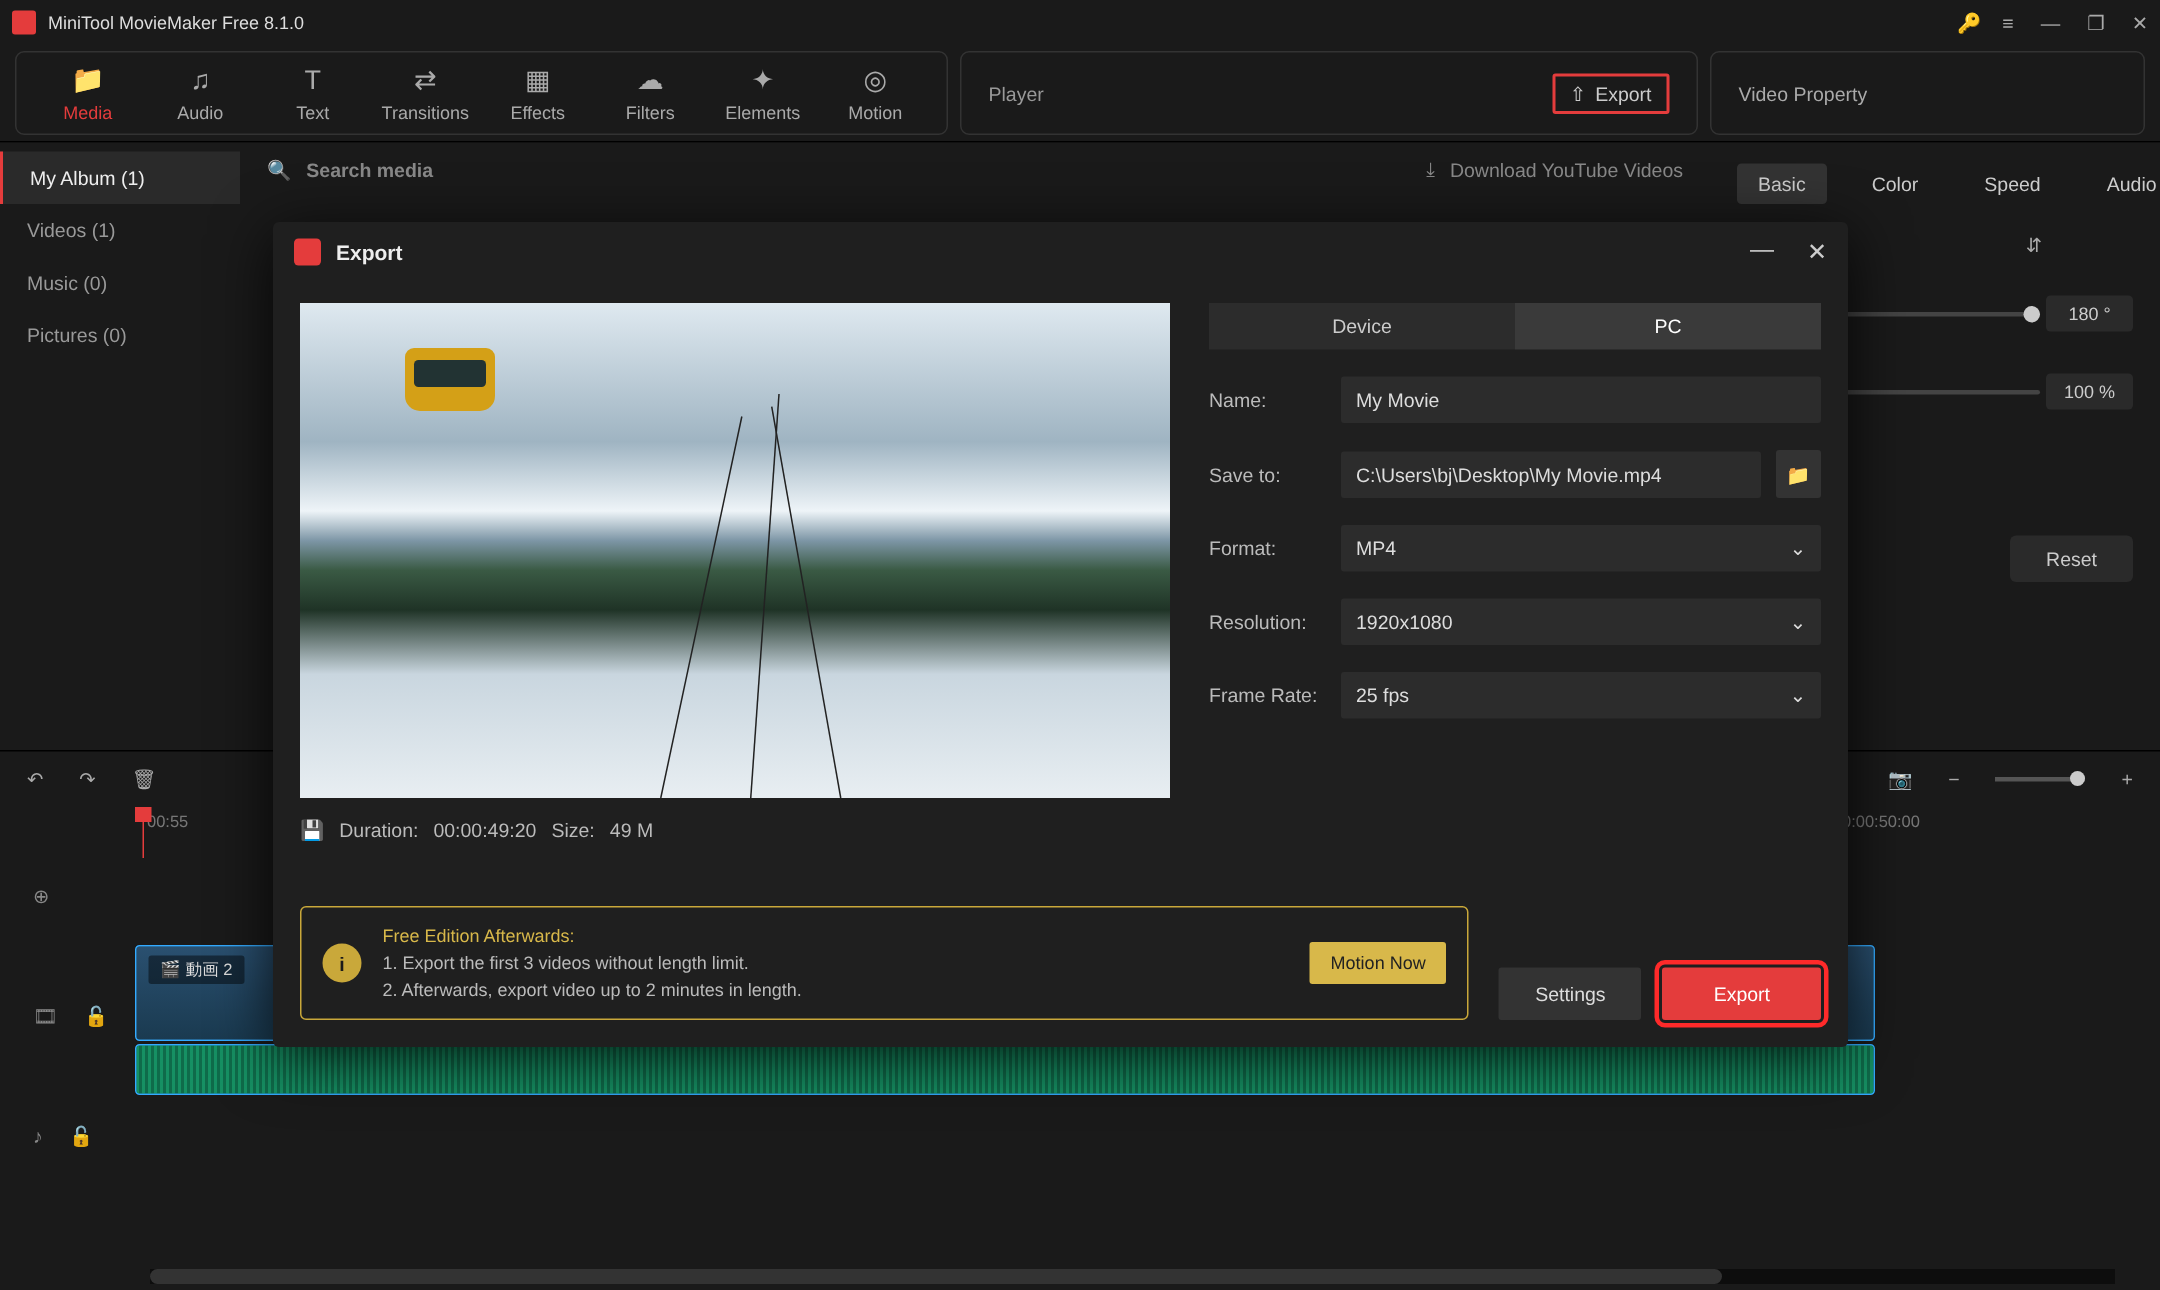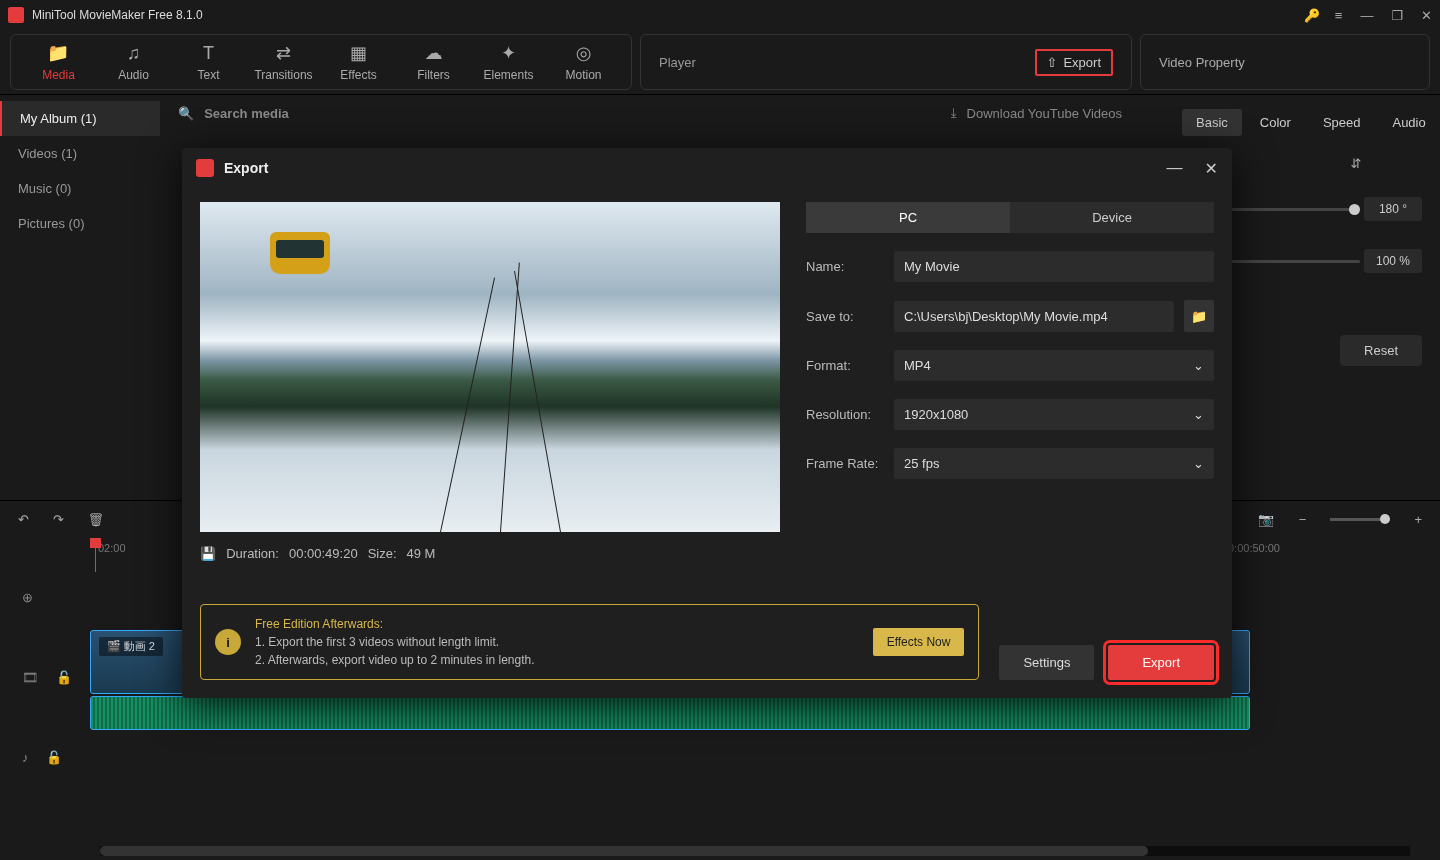--- a/index.html
+++ b/index.html
@@ -27,29 +27,29 @@
 
 .mid { display:flex; height:405px; }
 .sidebar { width:160px; background:#1a1a1a; padding-top:6px; }
 .side-item { padding:10px 18px; color:#999; font-size:13px; cursor:pointer; }
 .side-item.active { background:#2a2a2a; color:#eee; border-left:2px solid #e43c3c; }
 .media-area { flex:1; background:#1a1a1a; padding:10px 18px; position:relative; }
 .media-top { display:flex; align-items:center; gap:10px; color:#888; }
 .media-top .search { flex:1;font-weight:bold; }
 .media-top .dl { color:#888; cursor:pointer; }
 .vprop-panel { width:300px; background:#1a1a1a; padding:14px 18px; }
-.vprop-tabs { display:flex; gap:4px; margin-bottom:20px;margin-left:24px; }
+.vprop-tabs { display:flex; gap:16px; margin-bottom:20px; }
 .vprop-tab { padding:6px 14px; color:#ccc; cursor:pointer; font-size:13px; border-radius:3px; }
 .vprop-tab.active { background:#333; }
 .vprop-icons { display:flex; justify-content:space-around; margin-bottom:26px; color:#aaa; }
 .slider-row { display:flex; align-items:center; gap:4px; margin-bottom:28px; }
 .slider-row .track { flex:1; height:3px; background:#444; position:relative; border-radius:2px; }
 .slider-row .thumb { position:absolute; right:0; top:-4px; width:11px; height:11px; background:#ccc; border-radius:50%; }
 .slider-row .val { width:58px; background:#2a2a2a; text-align:center; padding:5px 0; font-size:12px; border-radius:3px; }
-.reset-btn { float:right; background:#2a2a2a; padding:8px 24px; border-radius:4px; color:#ccc; cursor:pointer; margin-top:34px; }
+.reset-btn { float:right; background:#2a2a2a; padding:8px 24px; border-radius:4px; color:#ccc; cursor:pointer; margin-top:56px; }
 
 
 .tl-ctrl { height:38px; background:#1a1a1a; display:flex; align-items:center; padding:0 18px; gap:24px; color:#aaa; border-top:1px solid #000; }
 .tl-ctrl .spacer { flex:1; }
 .zoom-slider { width:60px; height:3px; background:#555; position:relative; }
 .zoom-slider .zthumb { position:absolute; right:0; top:-4px; width:10px; height:10px; background:#ccc; border-radius:50%; }
 
 
 .timeline { flex:1; background:#1a1a1a; position:relative; padding-left:90px; }
 .tl-left { position:absolute; left:0; top:0; width:90px; height:100%; }
@@ -231,21 +231,21 @@
     <div class="tl-ico" style="height:110px">
         <span>🎞</span>
         <span>🔓</span>
       </div>
     <div class="tl-ico">
         <span>♪</span>
         <span>🔓</span>
       </div>
   </div>
   <div class="ruler">
-    <span class="rstart">02:00</span>
+    <span class="rstart">00:55</span>
     <span class="rend">00:00:50:00</span>
     <div class="playhead"></div>
   </div>
   <div style="height:50px"></div>
   <div class="video-track">
     <div class="clip">
       <span class="clip-label">🎬 動画 2</span>
     </div>
   </div>
   <div class="wave-track"></div>
@@ -274,22 +274,22 @@
       <div class="preview-meta">
         <span>💾</span>
         <span>Duration:</span>
         <span>00:00:49:20</span>
         <span>Size:</span>
         <span>49 M</span>
       </div>
     </div>
     <div class="form">
       <div class="tab-switch">
+        <div class="ts">Device</div>
         <div class="ts active">PC</div>
-        <div class="ts">Device</div>
       </div>
       <div class="frow">
         <label>Name:</label>
         <div class="input">My Movie</div>
       </div>
       <div class="frow">
         <label>Save to:</label>
         <div class="input">C:\Users\bj\Desktop\My Movie.mp4</div>
         <div class="browse">
             <span>📁</span>
@@ -319,20 +319,20 @@
     </div>
   </div>
   <div class="modal-foot">
     <div class="promo">
       <div class="pi">i</div>
       <div class="ptxt">
         <div class="pt-head">Free Edition Afterwards:</div>
         <div class="pt-line">1. Export the first 3 videos without length limit.</div>
         <div class="pt-line">2. Afterwards, export video up to 2 minutes in length.</div>
       </div>
-      <div class="upgrade">Effects Now</div>
+      <div class="upgrade">Motion Now</div>
     </div>
     <div class="foot-btns">
       <div class="btn-settings">Settings</div>
       <div class="btn-export">Export</div>
     </div>
   </div>
 </div>
 
 </body></html>

